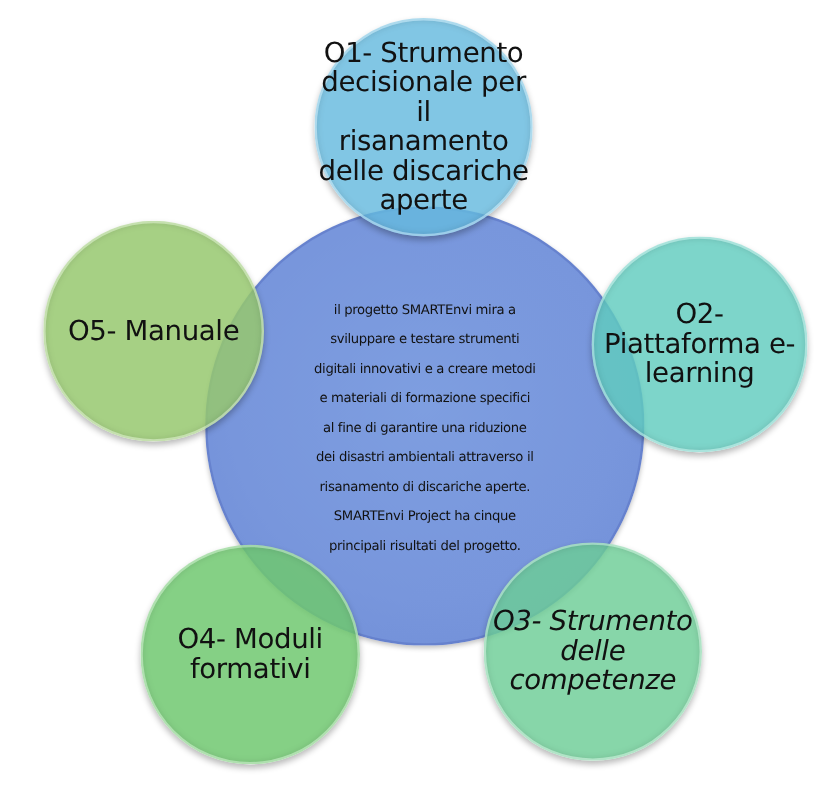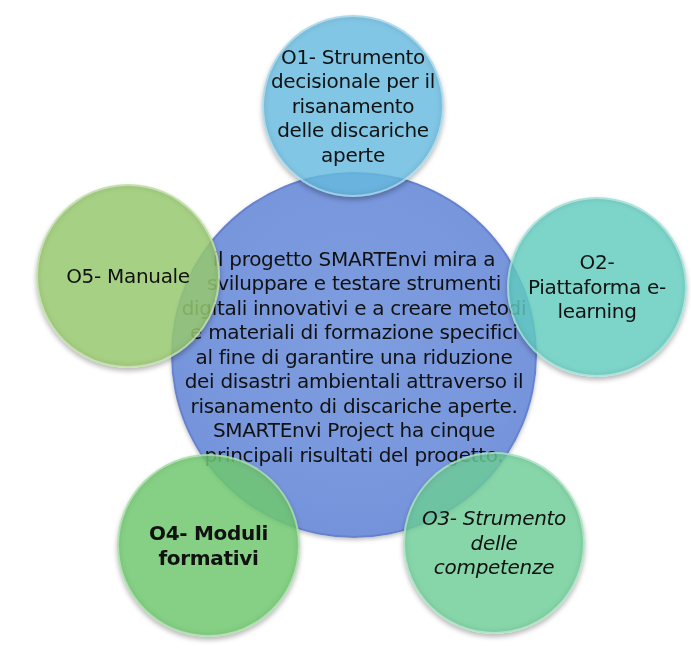--- a/index.html
+++ b/index.html
@@ -32,53 +32,52 @@
     }
     
     .c-center {
       left: 171px; top: 172px; width: 366px; height: 366px;
       background: radial-gradient(circle at 50% 45%, #7e9ee0 0%, #7896dc 60%, #6e8cd6 100%);
       border: 2px solid rgba(90,115,195,0.55);
       box-shadow: 0 2px 4px rgba(0,0,0,0.25);
       z-index: 1;
     }
     .c-center .label {
-      font-size: 20px;
+      font-size: 11px;
       line-height: 24.5px;
       margin-top: 4px;
       padding: 0 6px;
     }
     
     .sat {
       z-index: 2;
       border: 2px solid rgba(255,255,255,0.35);
       box-shadow: inset 0 0 6px rgba(0,0,0,0.12), 0 3px 5px rgba(0,0,0,0.28);
     }
     .sat .label {
-      font-size: 20px;
+      font-size: 23px;
       line-height: 24.5px;
     }
     .c-o1 {
       left: 262px; top: 15px; width: 182px; height: 182px;
       background: rgba(101, 185, 222, 0.82);
     }
     .c-o1 .label { margin-top: 0px; }
     .c-o2 {
-      left: 507px; top: 197px; width: 180px; height: 180px;
+      left: 493px; top: 197px; width: 180px; height: 180px;
       background: rgba(96, 204, 190, 0.82);
     }
     .c-o3 {
       left: 403px; top: 452px; width: 182px; height: 182px;
       background: rgba(108, 205, 150, 0.82);
       font-style: italic;
     }
     .c-o4 {
       left: 117px; top: 454px; width: 183px; height: 183px;
       background: rgba(112, 200, 112, 0.85);
-      font-weight: bold;
     }
     .c-o5 {
       left: 36px; top: 184px; width: 184px; height: 184px;
       background: rgba(150, 200, 110, 0.85);
       text-align: center;
     }
   </style>
 </head>
 <body>
 

